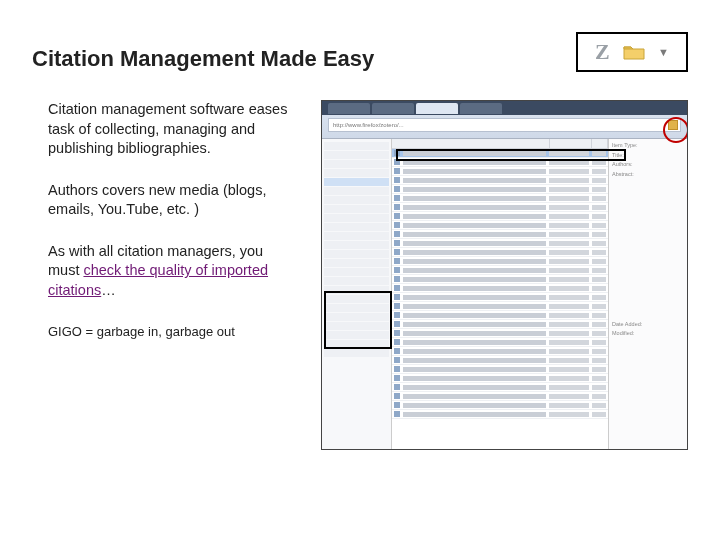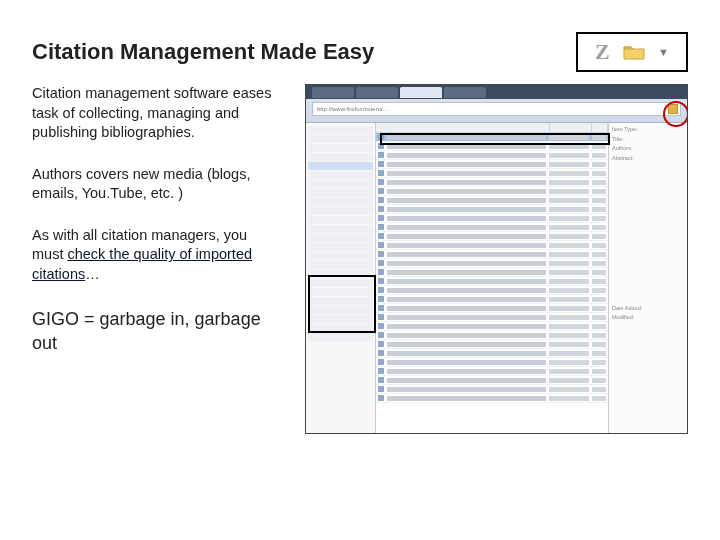--- a/index.html
+++ b/index.html
@@ -7,22 +7,22 @@
     width: 720px;
     height: 540px;
     background: #fff;
     font-family: Arial, Helvetica, sans-serif;
     position: relative;
     padding: 32px;
   }
   .header {
     display: flex;
     justify-content: space-between;
-    align-items: center;
-    margin-bottom: 12px;
+    align-items: flex-end;
+    margin-bottom: 28px;
   }
   .title {
     font-size: 22px;
     font-weight: bold;
     color: #222;
   }
   .toolbar-chip {
     width: 112px;
     height: 40px;
     border: 2.5px solid #000;
@@ -30,30 +30,31 @@
     align-items: center;
     justify-content: space-evenly;
     padding: 0 4px;
   }
   .z-glyph { font-size: 22px; font-weight: bold; color: #9aa0a6; font-family: Georgia, serif; }
   .folder-icon svg { display: block; }
   .chev { color: #7a7a7a; font-size: 11px; }
   .content {
     display: flex;
     gap: 28px;
+    margin-left: 16px;
   }
   .text-col {
     width: 245px;
     font-size: 14.5px;
     line-height: 1.35;
     color: #222;
   }
   .para { margin-bottom: 22px; }
-  .ul-red { color: #0f172a; text-decoration: underline; }
-  .gigo { font-size: 18px; }
+  .ul-red { color: #701a75; text-decoration: underline; }
+  .gigo { font-size: 13px; }
   .screenshot {
     flex: 1;
     height: 350px;
     border: 1px solid #444;
     background: #f2f3f5;
     position: relative;
     overflow: hidden;
     font-size: 6.5px;
     color: #555;
   }

